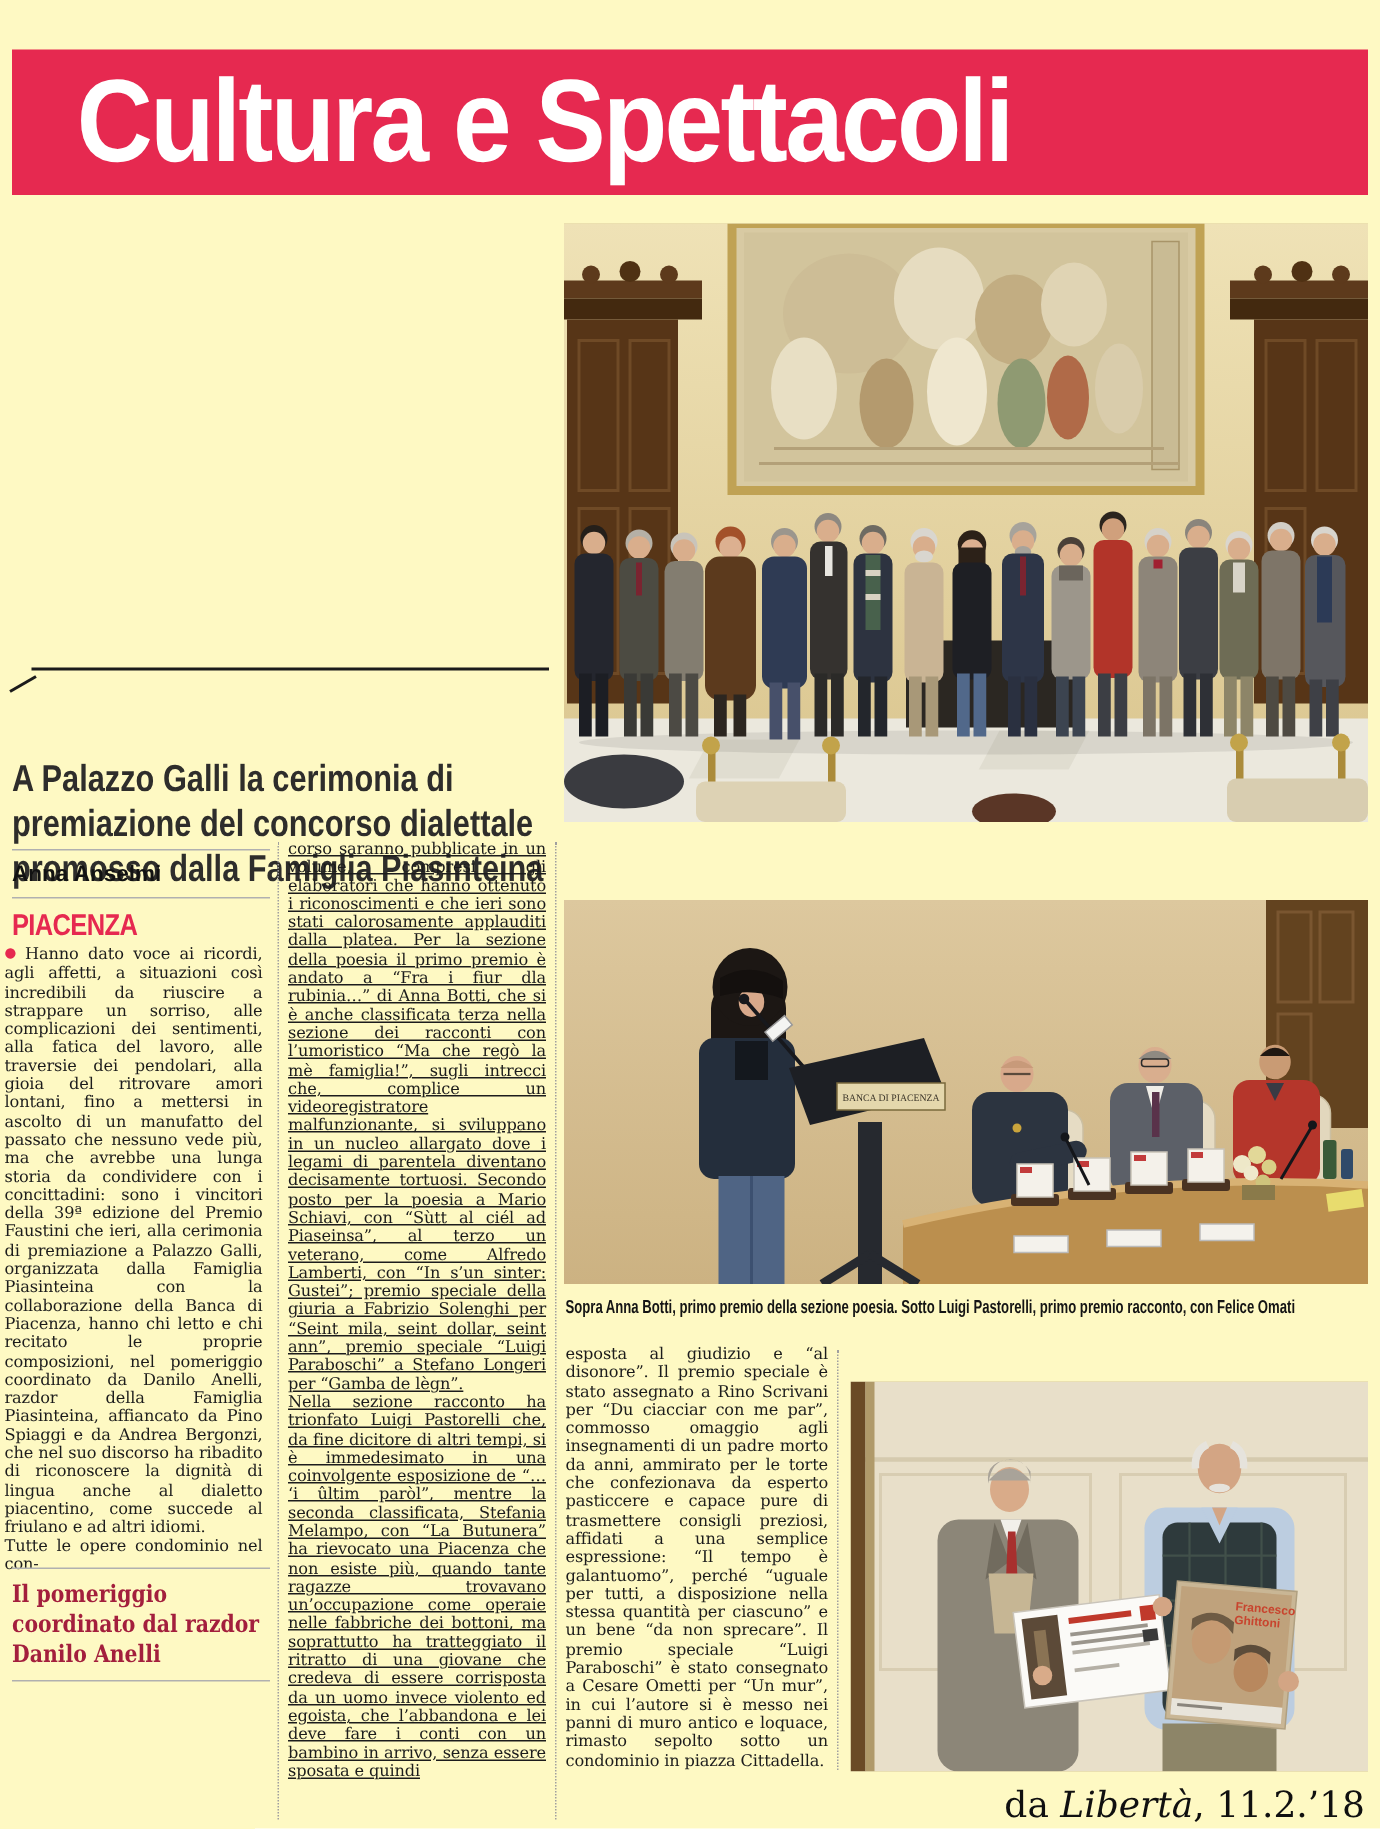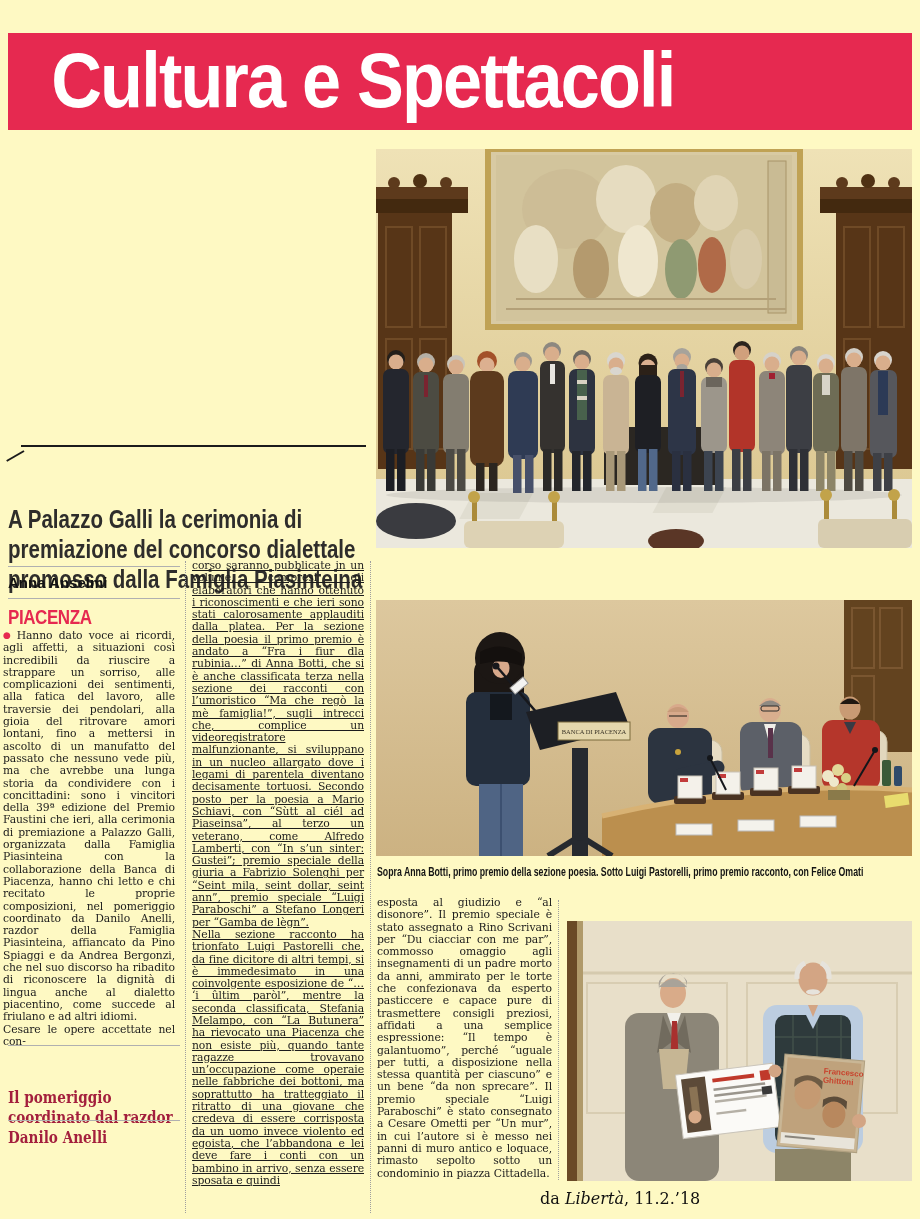--- a/index.html
+++ b/index.html
@@ -51,21 +51,21 @@
 
   
   .photo{overflow:hidden;background:#d8c89a;}
   .photo svg{display:block;}
   .cap{font-family:"Liberation Sans",sans-serif;white-space:nowrap;}
   .cap-in{display:inline-block;transform-origin:0 50%;}
   .cap-bold{font-weight:bold;color:#141414;}
   .cap-credit{font-weight:normal;font-size:10px;color:#6e6e6e;letter-spacing:.5px;margin-left:6px;}
 
   
-  .footer{left:540px;top:1189px;width:370px;font-size:16px;color:#101010;}
+  .footer{left:540px;top:1189px;width:370px;text-align:right;font-size:24px;color:#101010;}
   .footer .src{font-style:italic;}
 </style>
 </head>
 <body>
 
 <div class="page">
 
   <div class="abs banner">
     <div class="banner-title">Cultura e Spettacoli</div>
   </div>
@@ -86,34 +86,34 @@
   <div class="abs author">Anna Anselmi</div>
   <div class="abs hrule" style="left:8px;top:598px;width:172px;"></div>
   <div class="abs dateline">PIACENZA</div>
 
   <div class="abs vr" style="left:185px;top:561px;height:652px;"></div>
   <div class="abs vr" style="left:370px;top:561px;height:652px;"></div>
   <div class="abs vr" style="left:558px;top:900px;height:280px;"></div>
 
   <div class="abs col" style="left:3px;top:630px;">
     <p><span class="bullet">●</span><span>Hanno dato voce ai ricordi, agli affetti, a situazioni così incredibili da riuscire a strappare un sorriso, alle complicazioni dei sentimenti, alla fatica del lavoro, alle traversie dei pendolari, alla gioia del ritrovare amori lontani, fino a mettersi in ascolto di un manufatto del passato che nessuno vede più, ma che avrebbe una lunga storia da condividere con i concittadini: sono i vincitori della 39ª edizione del Premio Faustini che ieri, alla cerimonia di premiazione a Palazzo Galli, organizzata dalla Famiglia Piasinteina con la collaborazione della Banca di Piacenza, hanno chi letto e chi recitato le proprie composizioni, nel pomeriggio coordinato da Danilo Anelli, razdor della Famiglia Piasinteina, affiancato da Pino Spiaggi e da Andrea Bergonzi, che nel suo discorso ha ribadito di riconoscere la dignità di lingua anche al dialetto piacentino, come succede al friulano e ad altri idiomi.</span></p>
-    <p>Cesare le opere accettate nel con-</p>
+    <p>Tutte le opere condominio nel con-</p>
   </div>
 
   <div class="abs col" style="left:192px;top:560px;text-decoration:underline;">
     <p>corso saranno pubblicate in un volume, compresi gli elaboratori che hanno ottenuto i riconoscimenti e che ieri sono stati calorosamente applauditi dalla platea. Per la sezione della poesia il primo premio è andato a “Fra i fiur dla rubinia…” di Anna Botti, che si è anche classificata terza nella sezione dei racconti con l’umoristico “Ma che regò la mè famiglia!”, sugli intrecci che, complice un videoregistratore malfunzionante, si sviluppano in un nucleo allargato dove i legami di parentela diventano decisamente tortuosi. Secondo posto per la poesia a Mario Schiavi, con “Sùtt al ciél ad Piaseinsa”, al terzo un veterano, come Alfredo Lamberti, con “In s’un sinter: Gustei”; premio speciale della giuria a Fabrizio Solenghi per “Seint mila, seint dollar, seint ann”, premio speciale “Luigi Paraboschi” a Stefano Longeri per “Gamba de lègn”.</p>
     <p>Nella sezione racconto ha trionfato Luigi Pastorelli che, da fine dicitore di altri tempi, si è immedesimato in una coinvolgente esposizione de “… ‘i ûltim paròl”, mentre la seconda classificata, Stefania Melampo, con “La Butunera” ha rievocato una Piacenza che non esiste più, quando tante ragazze trovavano un’occupazione come operaie nelle fabbriche dei bottoni, ma soprattutto ha tratteggiato il ritratto di una giovane che credeva di essere corrisposta da un uomo invece violento ed egoista, che l’abbandona e lei deve fare i conti con un bambino in arrivo, senza essere sposata e quindi</p>
   </div>
 
   <div class="abs col" style="left:377px;top:897px;width:175px;">
     <p>esposta al giudizio e “al disonore”. Il premio speciale è stato assegnato a Rino Scrivani per “Du ciacciar con me par”, commosso omaggio agli insegnamenti di un padre morto da anni, ammirato per le torte che confezionava da esperto pasticcere e capace pure di trasmettere consigli preziosi, affidati a una semplice espressione: “Il tempo è galantuomo”, perché “uguale per tutti, a disposizione nella stessa quantità per ciascuno” e un bene “da non sprecare”. Il premio speciale “Luigi Paraboschi” è stato consegnato a Cesare Ometti per “Un mur”, in cui l’autore si è messo nei panni di muro antico e loquace, rimasto sepolto sotto un condominio in piazza Cittadella.</p>
   </div>
 
   <div class="abs hrule" style="left:8px;top:1045px;width:172px;"></div>
-  <div class="abs pq" style="top:1053px;margin-top:35px;">
+  <div class="abs pq" style="top:1053px;">
     <div class="pq-in">
       <div class="pq-line">Il pomeriggio</div>
       <div class="pq-line">coordinato dal razdor</div>
       <div class="pq-line">Danilo Anelli</div>
     </div>
   </div>
   <div class="abs hrule" style="left:8px;top:1120px;width:172px;"></div>
 
   <div class="abs photo" style="left:376px;top:149px;width:536px;height:399px;">
     <svg width="536" height="399" viewBox="0 0 536 399">

